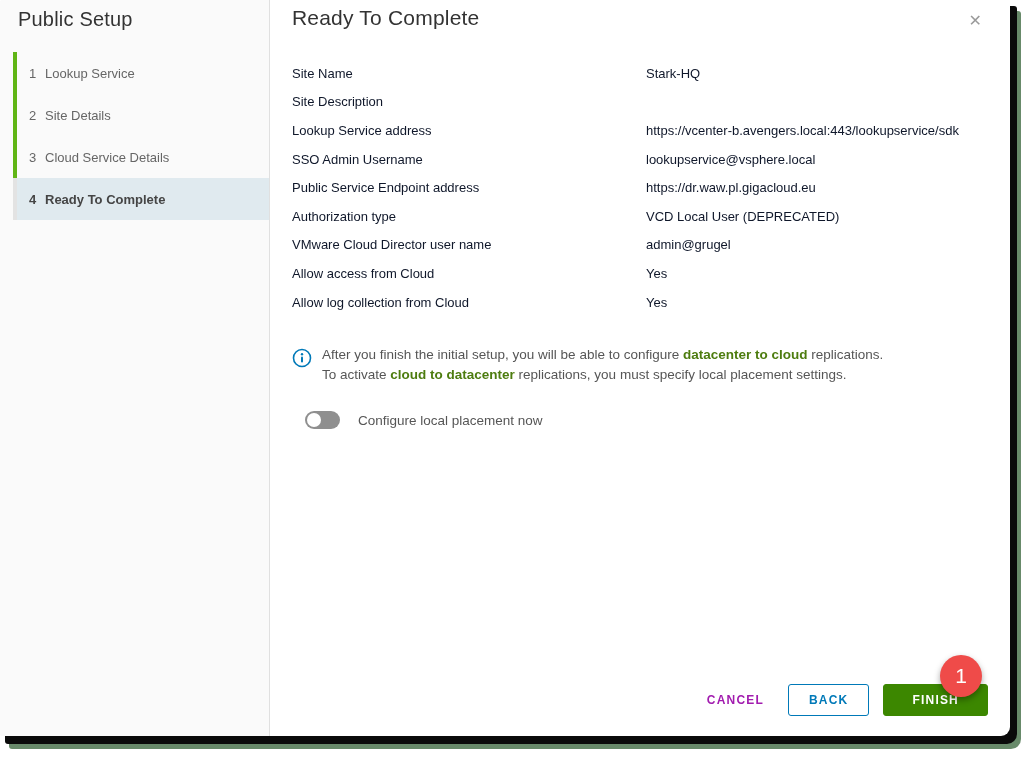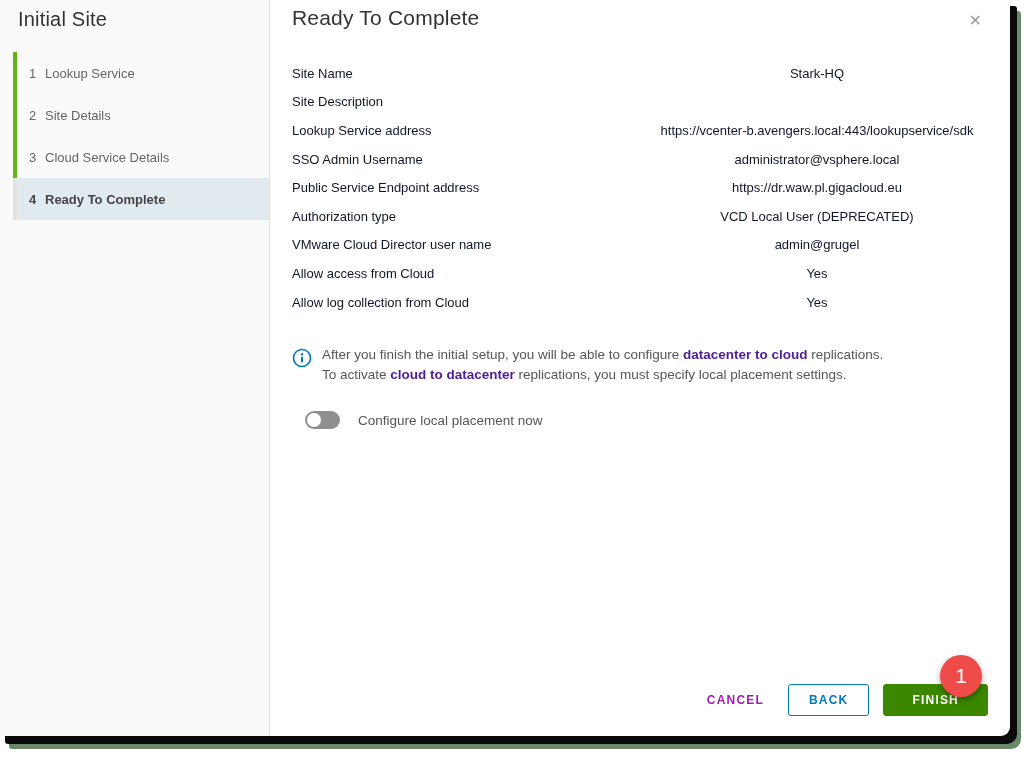--- a/index.html
+++ b/index.html
@@ -76,29 +76,29 @@
     cursor: pointer; user-select: none;
   }
 
   .fields { margin-top: 29px; }
   .field-row {
     display: flex; align-items: center;
     height: 28.6px;
     font-size: 13px; color: #0f172a;
   }
   .field-label { width: 354px; flex: 0 0 354px; }
-  .field-value { flex: 1; white-space: nowrap; text-align: center; }
+  .field-value { flex: 1; white-space: nowrap; }
 
   .notice { display: flex; margin-top: 29px; }
   .notice-icon { flex: 0 0 20px; width: 20px; height: 20px; margin-top: 3px; }
   .notice-text {
     margin-left: 10px;
     font-size: 13.5px; line-height: 20px; color: #565656;
   }
-  .notice-text b { font-weight: 700; color: #4c1d95; }
+  .notice-text b { font-weight: 700; color: #4d7c0f; }
 
   .toggle-row { display: flex; align-items: center; margin-top: 26px; text-align: center; }
   .toggle {
     position: relative;
     margin-left: 13px;
     width: 35px; height: 18px;
     border-radius: 9px;
     background: #8f8f8f;
     cursor: pointer;
   }
@@ -142,21 +142,21 @@
     display: flex; align-items: center; justify-content: center;
     box-shadow: 0 3px 6px rgba(0,0,0,0.35);
   }
 </style>
 </head>
 <body>
 
 <div class="frame">
 
   <aside class="sidebar">
-    <h1 class="sidebar-title">Initial Site</h1>
+    <h1 class="sidebar-title">Public Setup</h1>
     <nav class="steps">
       <div class="step completed">
         <span class="step-num">1</span>
         <span class="step-label">Lookup Service</span>
       </div>
       <div class="step completed">
         <span class="step-num">2</span>
         <span class="step-label">Site Details</span>
       </div>
       <div class="step completed">
@@ -185,21 +185,21 @@
       <div class="field-row">
         <span class="field-label">Site Description</span>
         <span class="field-value"></span>
       </div>
       <div class="field-row">
         <span class="field-label">Lookup Service address</span>
         <span class="field-value">https://vcenter-b.avengers.local:443/lookupservice/sdk</span>
       </div>
       <div class="field-row">
         <span class="field-label">SSO Admin Username</span>
-        <span class="field-value">administrator@vsphere.local</span>
+        <span class="field-value">lookupservice@vsphere.local</span>
       </div>
       <div class="field-row">
         <span class="field-label">Public Service Endpoint address</span>
         <span class="field-value">https://dr.waw.pl.gigacloud.eu</span>
       </div>
       <div class="field-row">
         <span class="field-label">Authorization type</span>
         <span class="field-value">VCD Local User (DEPRECATED)</span>
       </div>
       <div class="field-row">

